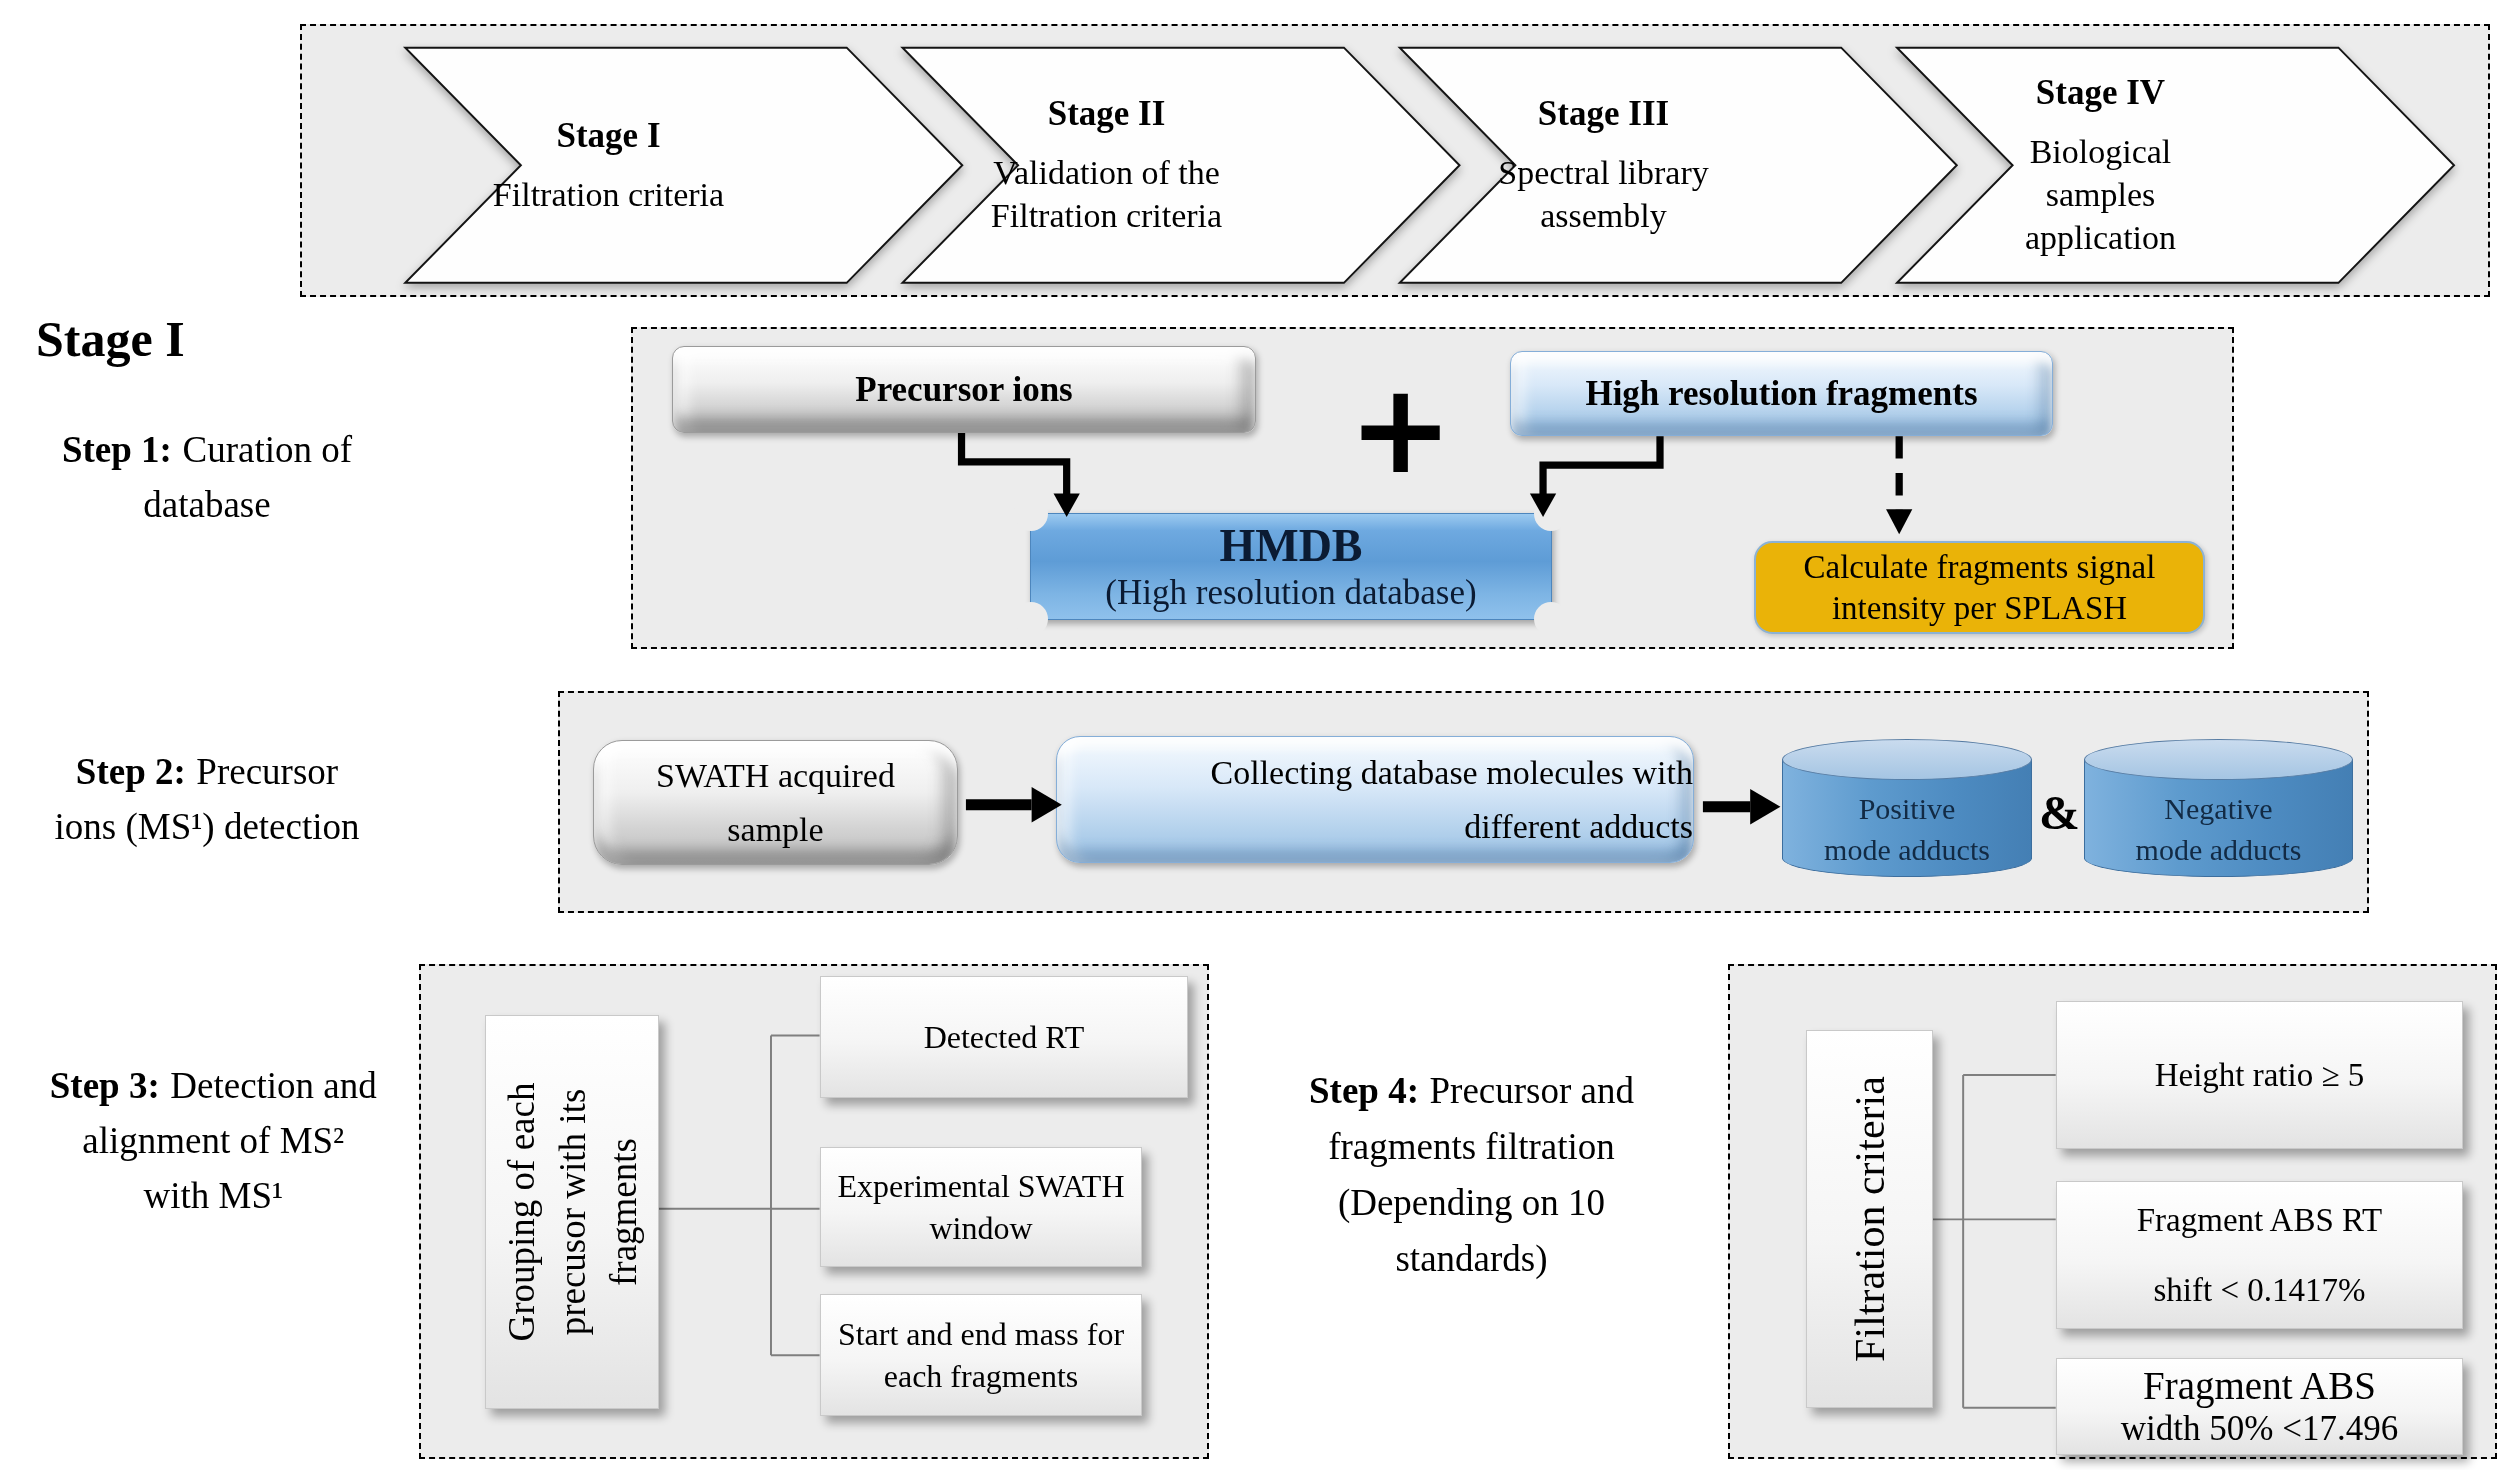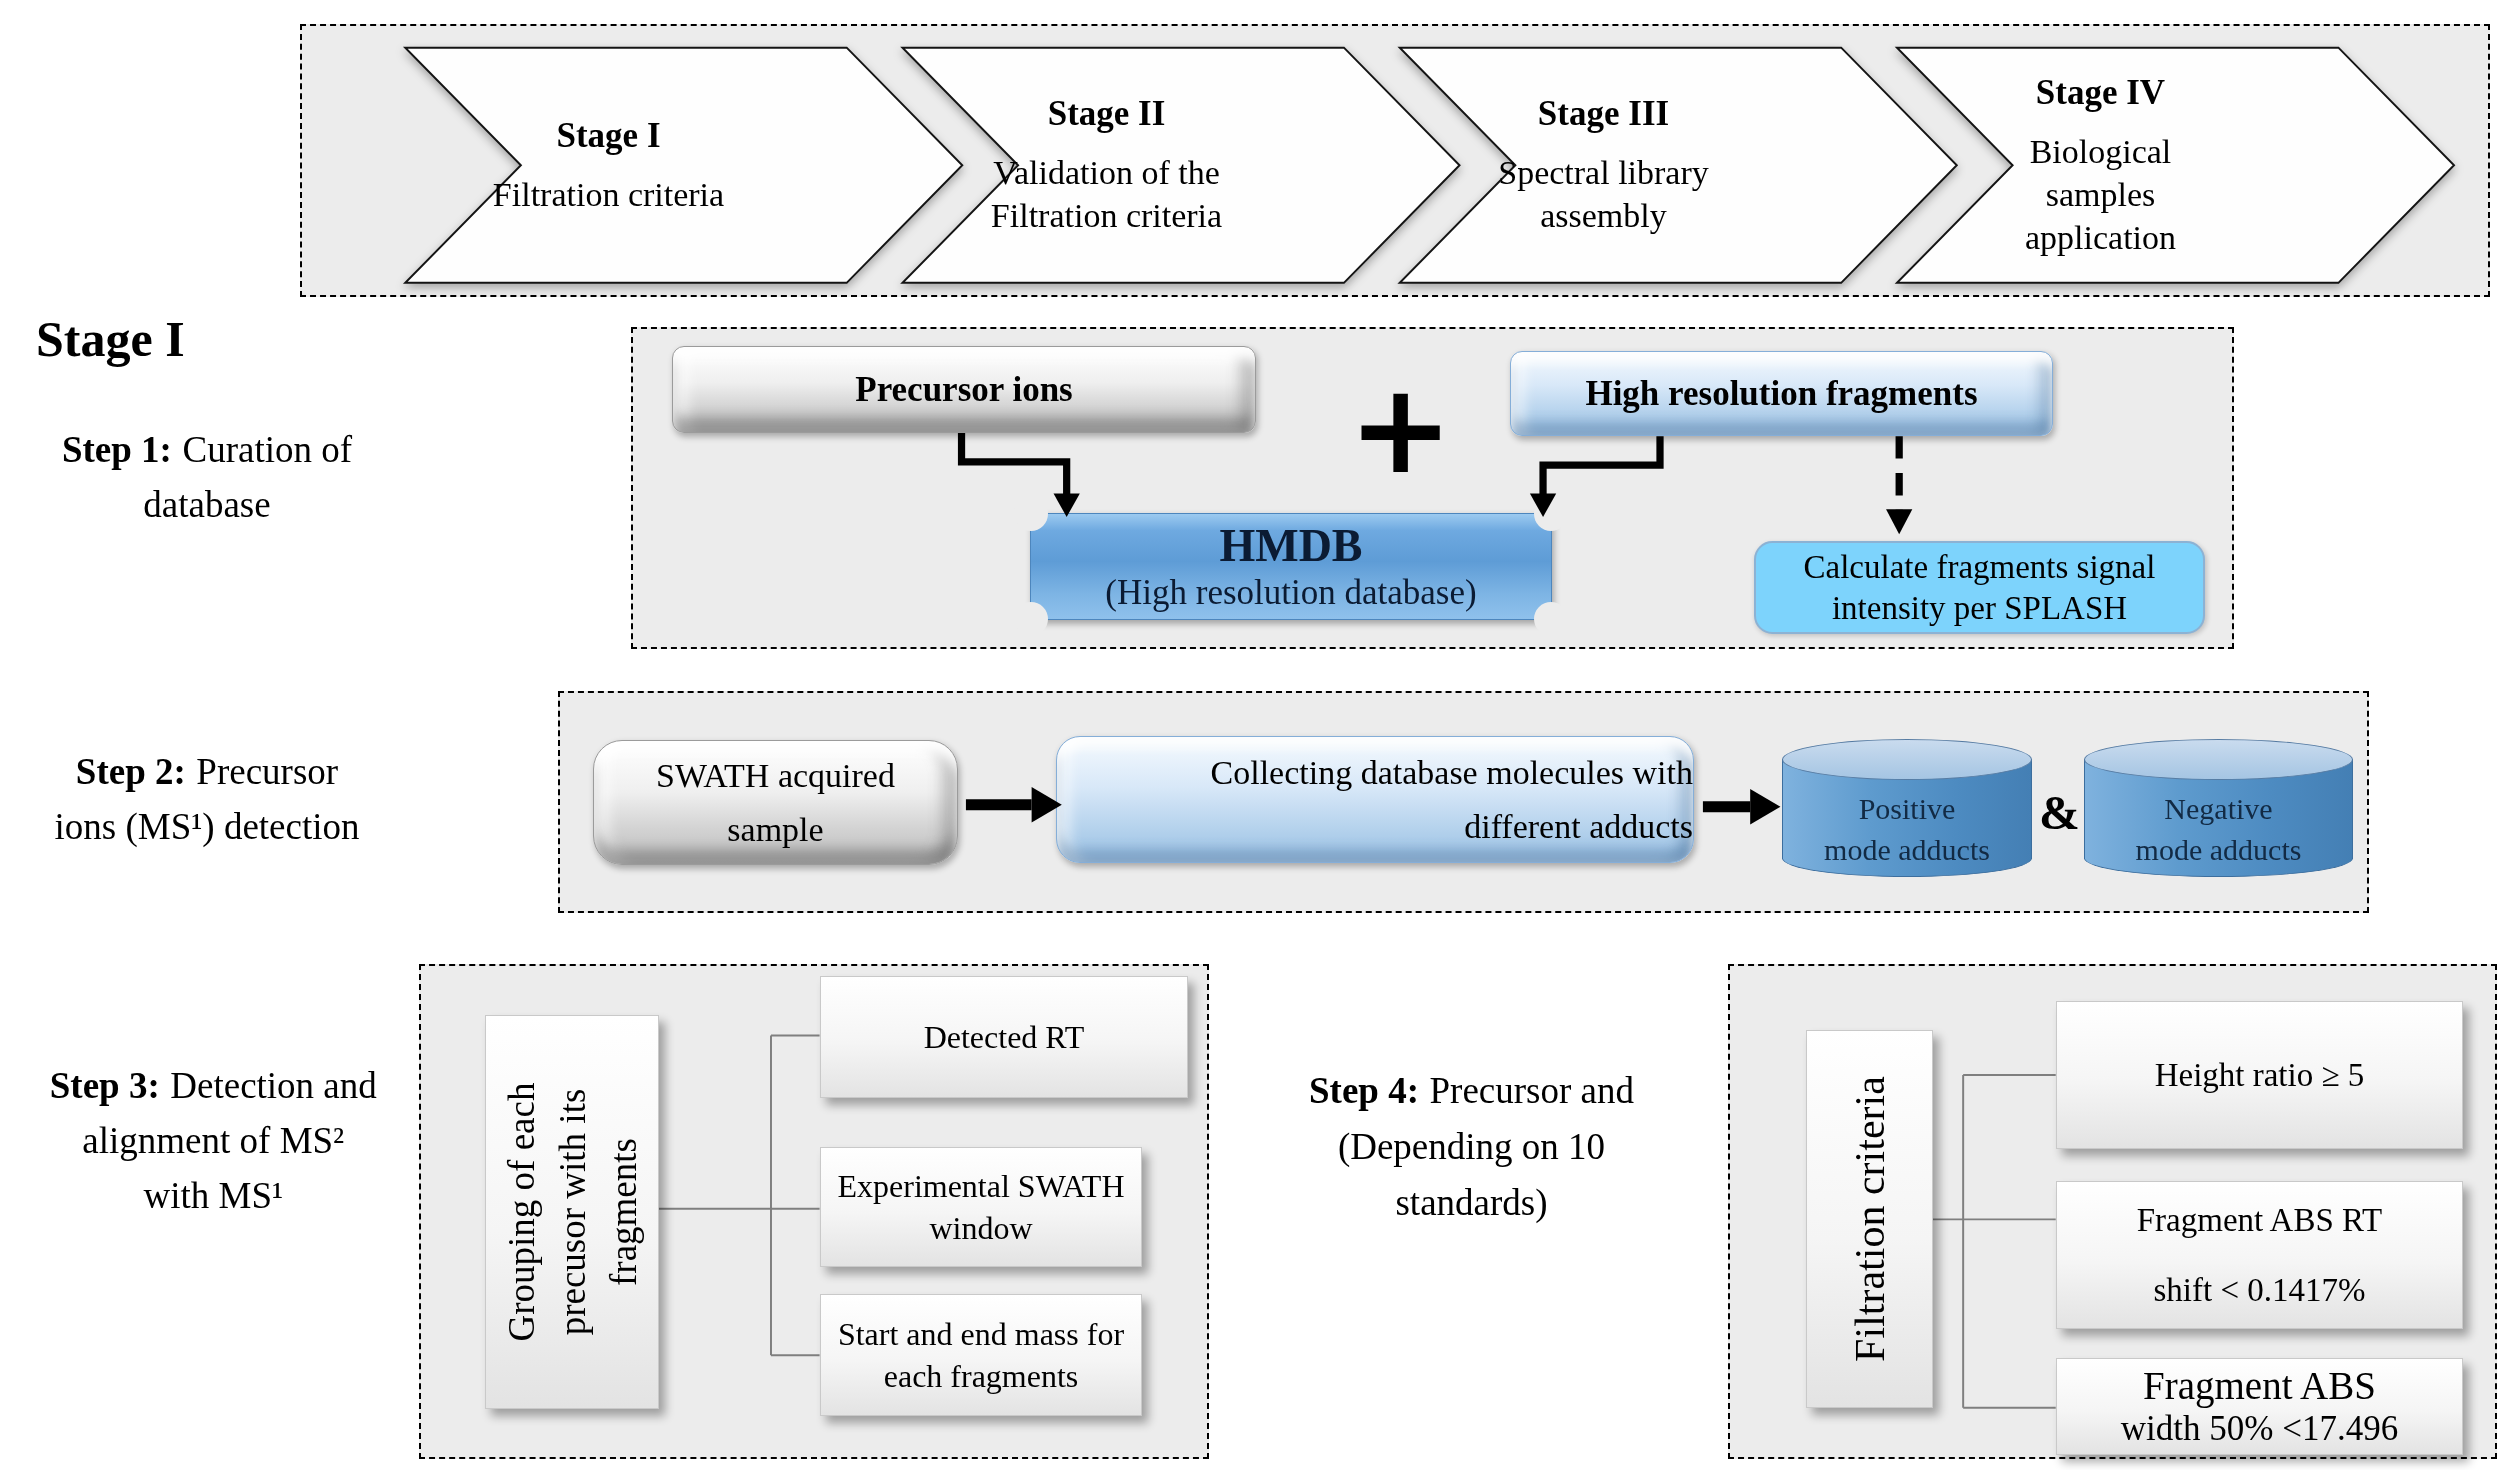--- a/index.html
+++ b/index.html
@@ -42,21 +42,21 @@
   .vwrap { position:absolute; left:50%; top:50%; text-align:center; }
 
   
   #hmdb { position:absolute; border:1.3px solid #4d86bd; border-radius:4px;
     background:linear-gradient(180deg,#9ccaf0 0%,#6ea9e0 16%,#5e9cd6 45%,#7db4e4 76%,#8fc1ec 100%);
     box-shadow:2px 3.3px 6.6px rgba(0,0,0,.3);
     display:flex; flex-direction:column; justify-content:center; align-items:center; text-align:center; color:#0b1b33; }
   .scallop { position:absolute; width:34px; height:34px; border-radius:50%; background:#ececec; }
   #hmdb-title { font-size:46px; font-weight:bold; line-height:53px; }
   #hmdb-sub { font-size:35px; line-height:42px; }
-  #calc-box { position:absolute; background:#7dd3fc; border:2.6px solid #8cb2d4; border-radius:18.4px;
+  #calc-box { position:absolute; background:#eab308; border:2.6px solid #8cb2d4; border-radius:18.4px;
     display:flex; flex-direction:column; justify-content:center; align-items:center; text-align:center;
     box-shadow:1.3px 2px 5.3px rgba(0,0,0,.18); }
   #calc-box div { font-size:33px; line-height:41px; }
   #plus-sign { position:absolute; font-family:"DejaVu Sans", sans-serif; font-weight:bold; font-size:125px; line-height:131px; width:131px; text-align:center; }
 
   
   .cylinder { position:absolute; color:#122a44; }
   .cyl-body { position:absolute; left:0; right:0; top:20.4px; bottom:0;
     background:linear-gradient(90deg,#7fb2de 0%,#5e9bce 35%,#4d8bc1 70%,#447fb4 100%);
     border:0.7px solid #3c6e9e; border-top:none; border-radius:0 0 50% 50% / 0 0 16% 16%; }
@@ -125,20 +125,21 @@
   </div>
 
   <div class="step-label" style="left:3.3px; top:1058px; width:420px;">
     <div class="sl-line"><b>Step 3:</b><span>Detection and</span></div>
     <div class="sl-line">alignment of MS²</div>
     <div class="sl-line">with MS¹</div>
   </div>
 
   <div class="step-label" style="left:1258px; top:1063px; width:427px;">
     <div class="sl-line" style="line-height:56px;"><b>Step 4:</b><span>Precursor and</span></div>
+    <div class="sl-line" style="line-height:56px;">fragments filtration</div>
     <div class="sl-line" style="line-height:56px;">(Depending on 10</div>
     <div class="sl-line" style="line-height:56px;">standards)</div>
   </div>
 
   <div class="panel" style="left:631px; top:327px; width:1603px; height:322px;">
     <div class="plaque-gray" style="left:39px; top:17px; width:584px; height:87px;">
       <div class="bold-label">Precursor ions</div>
     </div>
 
     <div id="plus-sign" style="left:702px; top:34px;">+</div>

